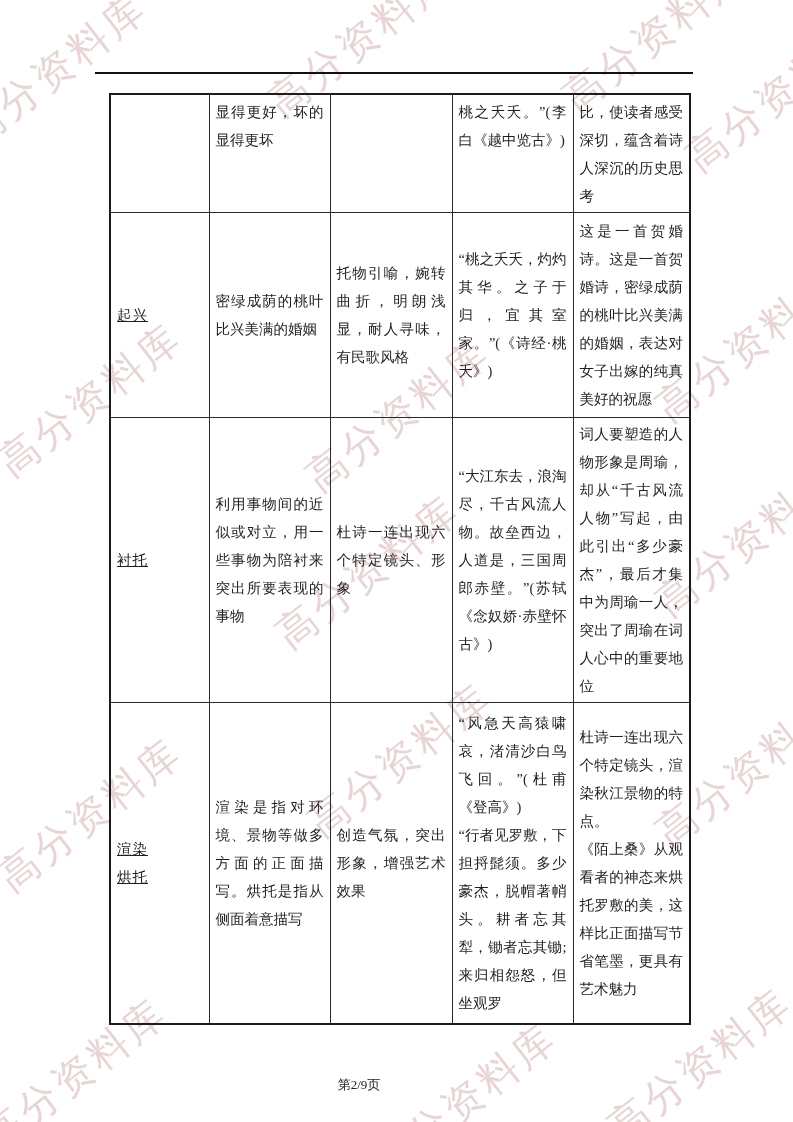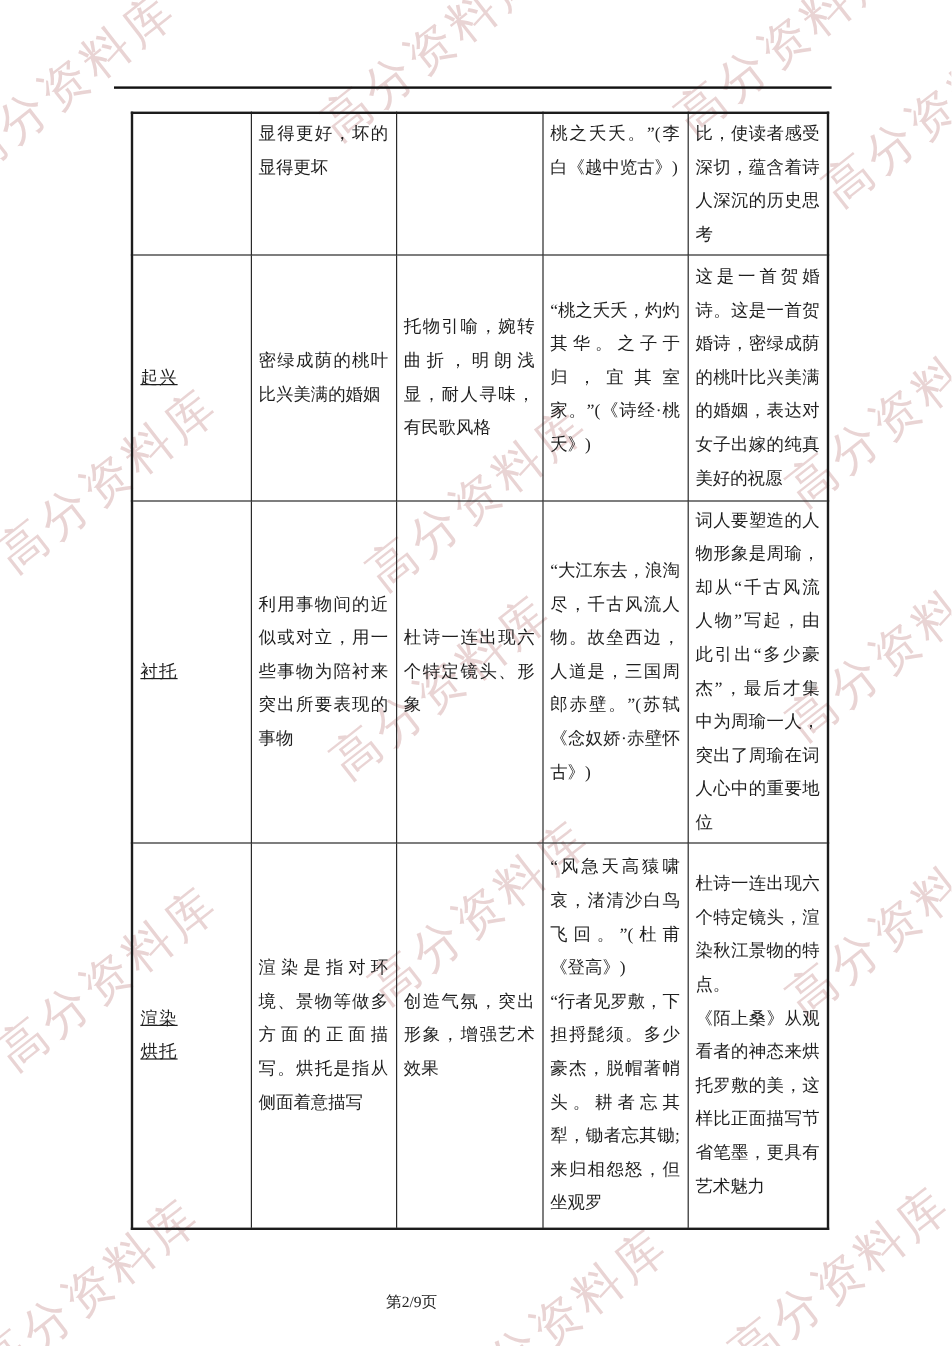--- a/index.html
+++ b/index.html
@@ -62,21 +62,21 @@
   }
   col.c1{width:99px;}  col.c2{width:121px;} col.c3{width:122px;}
   col.c4{width:121px;} col.c5{width:117px;}
   tr.row-cont{height:117px;}
   tr.row-qixing{height:205px;}
   tr.row-chentuo{height:275px;}
   tr.row-xuanran{height:321px;}
 
   
   .footer{
-    position:absolute;left:0;top:1076px;width:720px;
+    position:absolute;left:16px;top:1076px;width:720px;
     text-align:center;font-size:13px;color:#222;z-index:1;
   }
   .footer span{position:relative;left:-17px;}
 </style>
 </head>
 <body>
 
 <div class="page">
 
   <div class="wm wm-1">高分资料库</div>

